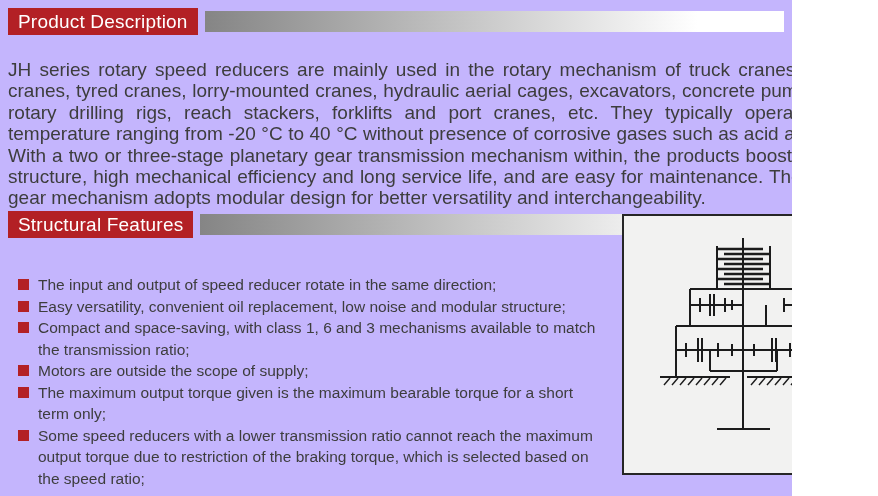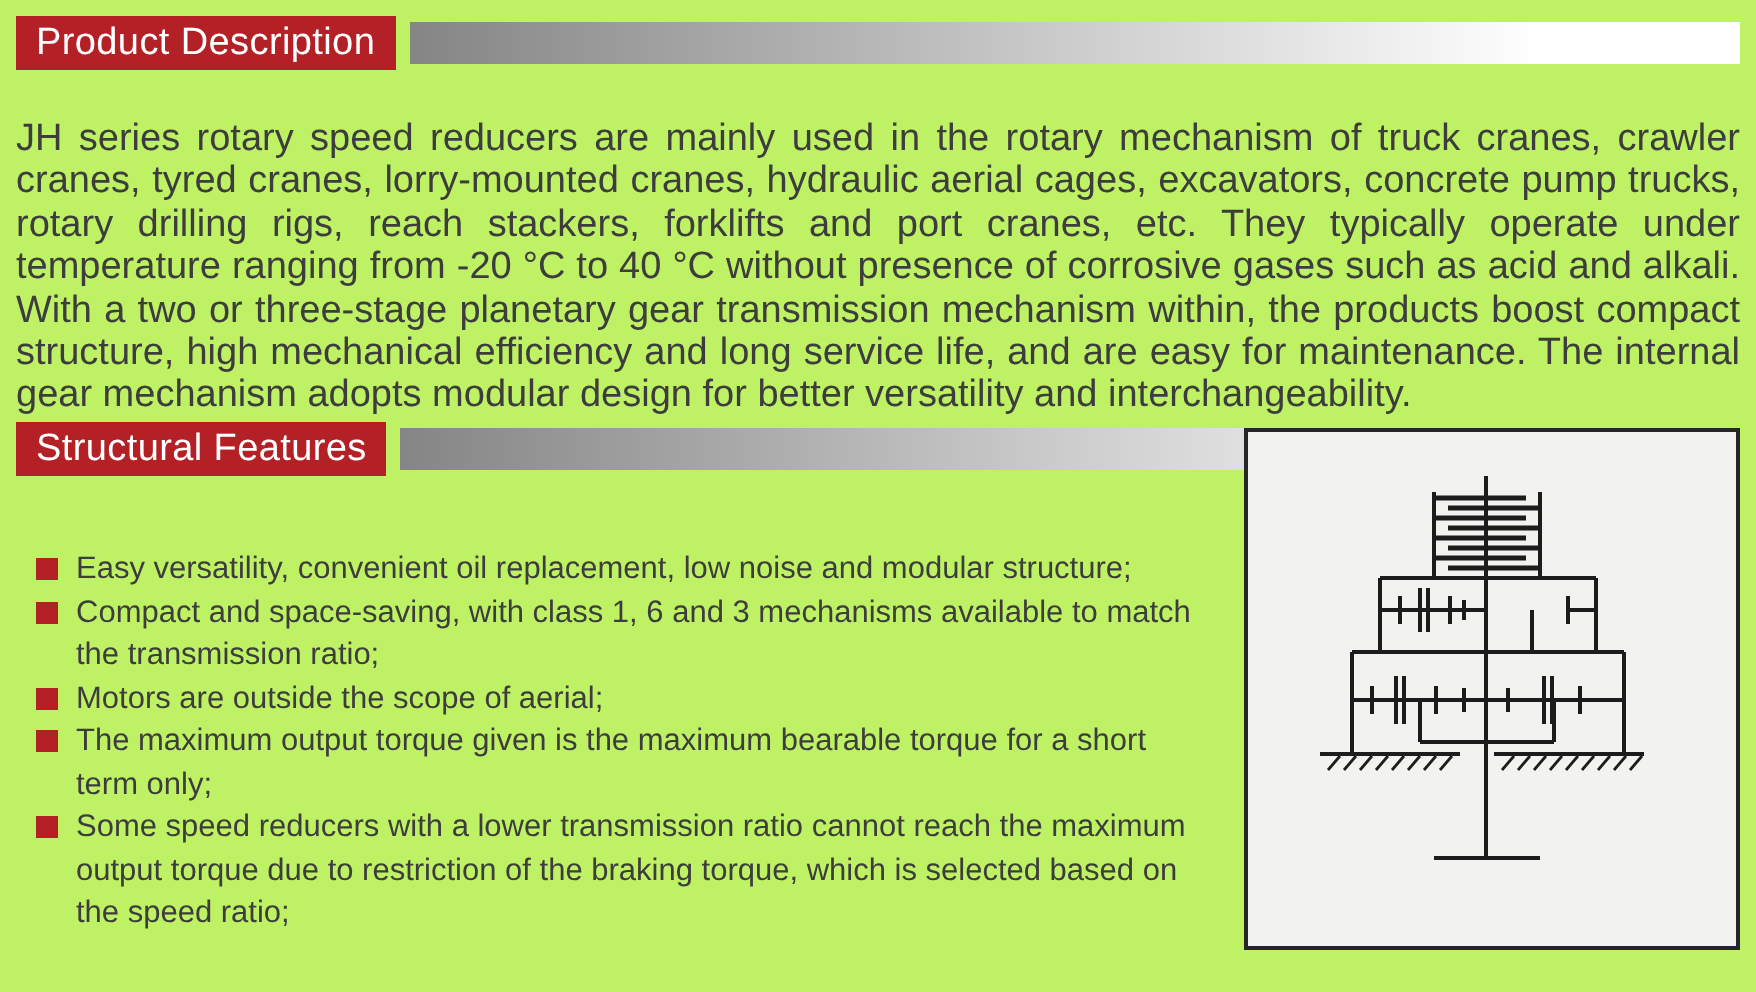--- a/index.html
+++ b/index.html
@@ -1,17 +1,17 @@
 <!DOCTYPE html>
 <html style="--accent-red: #B32025; --header-text: #FFFFFF; --body-text: #3D3D3D; --bar-start: #858585; --bar-end: #FFFFFF; --diagram-bg: #F2F2F1; --diagram-border: #262626; --diagram-line: #1C1C1C;"><head>
 <meta charset="utf-8">
 <style>
   html,body{margin:0;padding:0;background:#fff;}
   .page{
-    position:relative;width:878px;height:496px;background:#bef264;overflow:hidden;
+    position:relative;width:792px;height:496px;background:#c4b5fd;overflow:hidden;
     font-family:"Liberation Sans",sans-serif;color:var(--body-text,#3d3d3d);
   }
   .section-header{position:absolute;left:8px;right:8px;display:flex;align-items:center;}
   .header-badge{
     background:var(--accent-red,#B32025);color:var(--header-text,#fff);
     font-size:19px;line-height:23px;padding:2px 10px;white-space:nowrap;
     letter-spacing:.2px;
   }
   .header-bar{
     flex:1;height:21px;margin-left:7px;
@@ -51,29 +51,33 @@
   <p class="body-text">JH series rotary speed reducers are mainly used in the rotary mechanism of truck cranes, crawler cranes, tyred cranes, lorry-mounted cranes, hydraulic aerial cages, excavators, concrete pump trucks, rotary drilling rigs, reach stackers, forklifts and port cranes, etc. They typically operate under temperature ranging from -20 °C to 40 °C without presence of corrosive gases such as acid and alkali. With a two or three-stage planetary gear transmission mechanism within, the products boost compact structure, high mechanical efficiency and long service life, and are easy for maintenance. The internal gear mechanism adopts modular design for better versatility and interchangeability.</p>
 
   <div class="section-header" style="top:211px;justify-content:center;">
     <div class="header-badge">Structural Features</div>
     <div class="header-bar"></div>
   </div>
 
   <ul class="features">
     <li>
       <span class="bullet"></span>
+      <span class="item-text">The input and output of speed reducer rotate in the same direction;</span>
+    </li>
+    <li>
+      <span class="bullet"></span>
       <span class="item-text">Easy versatility, convenient oil replacement, low noise and modular structure;</span>
     </li>
     <li>
       <span class="bullet"></span>
       <span class="item-text">Compact and space-saving, with class 1, 6 and 3 mechanisms available to match the transmission ratio;</span>
     </li>
     <li>
       <span class="bullet"></span>
-      <span class="item-text">Motors are outside the scope of aerial;</span>
+      <span class="item-text">Motors are outside the scope of supply;</span>
     </li>
     <li>
       <span class="bullet"></span>
       <span class="item-text">The maximum output torque given is the maximum bearable torque for a short term only;</span>
     </li>
     <li>
       <span class="bullet"></span>
       <span class="item-text">Some speed reducers with a lower transmission ratio cannot reach the maximum output torque due to restriction of the braking torque, which is selected based on the speed ratio;</span>
     </li>
   </ul>

